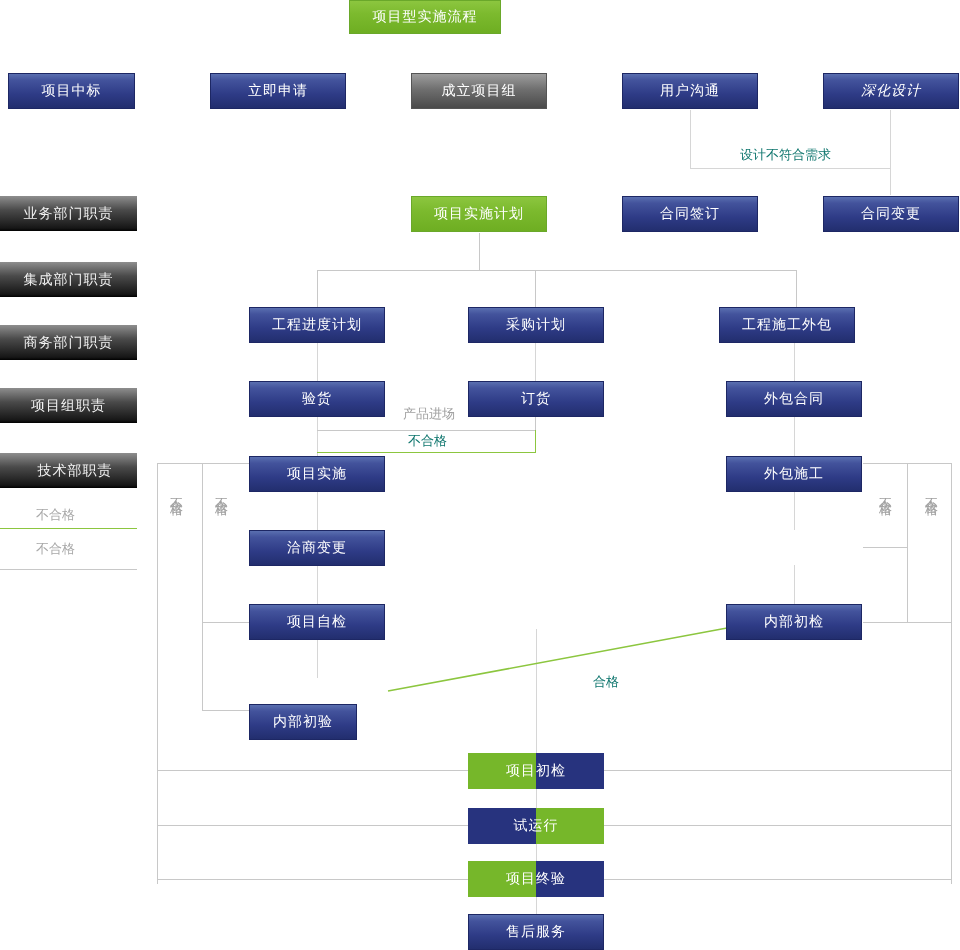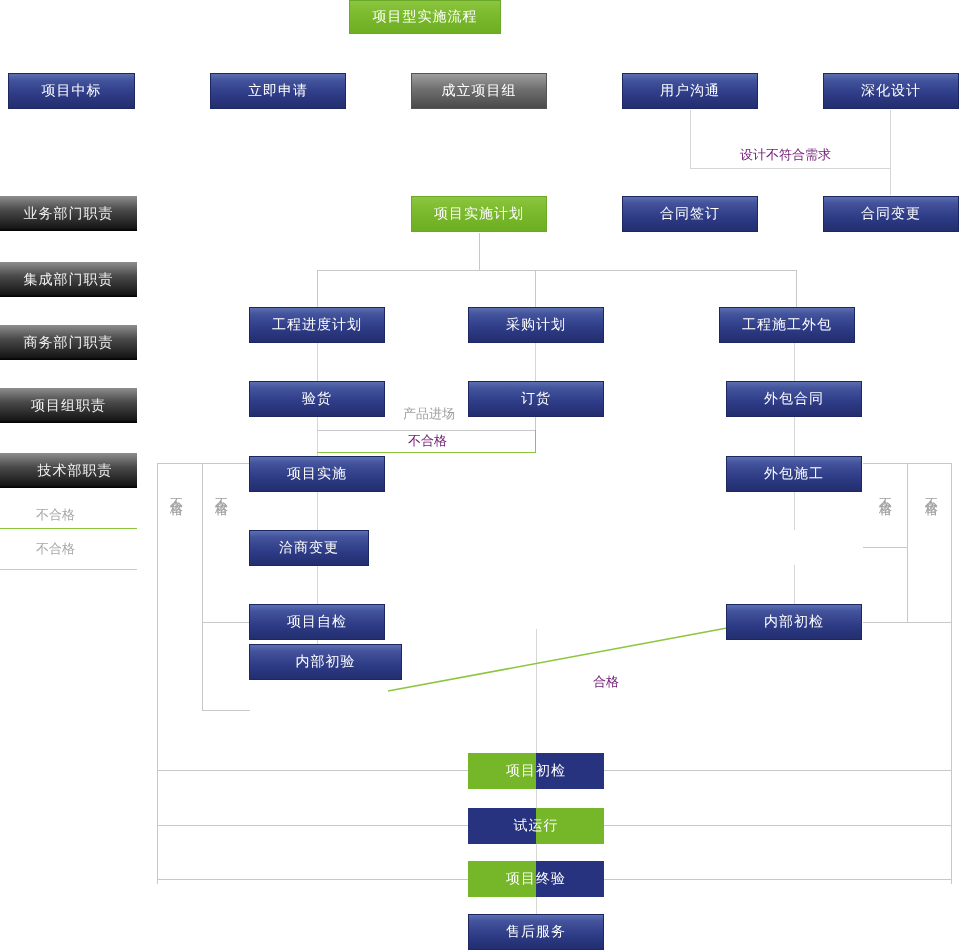--- a/index.html
+++ b/index.html
@@ -74,21 +74,21 @@
   
   .elabel{
     position:absolute;
     font-size:13px;
     color:#a0a0a0;
     white-space:nowrap;
     z-index:4;
     background:#ffffff;
     padding:0 3px;
   }
-  .elabel.green-t{color:#701a75;}
+  .elabel.green-t{color:#0f766e;}
   .elabel.vert{
     writing-mode:vertical-rl;
     text-orientation:upright;
     letter-spacing:2px;
     line-height:1;
     padding:3px 0;
   }
 
   
   .sidelabel{
@@ -185,21 +185,21 @@
   </div>
   <div class="node blue" style="left:210px;top:73px;width:136px;height:36px;">
     <span>立即申请</span>
   </div>
   <div class="node gray" style="left:411px;top:73px;width:136px;height:36px;">
     <span>成立项目组</span>
   </div>
   <div class="node blue" style="left:622px;top:73px;width:136px;height:36px;">
     <span>用户沟通</span>
   </div>
-  <div class="node blue" style="left:823px;top:73px;width:136px;height:36px;">
+  <div class="node blue" style="left:823px;top:73px;width:136px;height:36px;font-style:italic;">
     <span>深化设计</span>
   </div>
 
   <div class="elabel green-t" style="left:737px;top:146px;">设计不符合需求</div>
 
   <div class="node green" style="left:411px;top:196px;width:136px;height:36px;">
     <span>项目实施计划</span>
   </div>
   <div class="node blue" style="left:622px;top:196px;width:136px;height:36px;">
     <span>合同签订</span>
@@ -231,32 +231,32 @@
   <div class="elabel" style="left:400px;top:405px;">产品进场</div>
   <div class="elabel green-t" style="left:405px;top:432px;">不合格</div>
 
   <div class="node blue" style="left:249px;top:456px;width:136px;height:36px;">
     <span>项目实施</span>
   </div>
   <div class="node blue" style="left:726px;top:456px;width:136px;height:36px;">
     <span>外包施工</span>
   </div>
 
-  <div class="node blue" style="left:249px;top:530px;width:120px;height:36px;">
+  <div class="node blue" style="left:249px;top:530px;width:136px;height:36px;">
     <span>洽商变更</span>
   </div>
 
   <div class="node blue" style="left:249px;top:604px;width:136px;height:36px;">
     <span>项目自检</span>
   </div>
   <div class="node blue" style="left:726px;top:604px;width:136px;height:36px;">
     <span>内部初检</span>
   </div>
 
-  <div class="node blue" style="left:249px;top:644px;width:153px;height:36px;">
+  <div class="node blue" style="left:249px;top:704px;width:108px;height:36px;">
     <span>内部初验</span>
   </div>
 
   <div class="elabel green-t" style="left:590px;top:673px;">合格</div>
 
   <div class="elabel vert" style="left:170px;top:485px;">不合格</div>
   <div class="elabel vert" style="left:215px;top:485px;">不合格</div>
   <div class="elabel vert" style="left:879px;top:485px;">不合格</div>
   <div class="elabel vert" style="left:925px;top:485px;">不合格</div>
 

